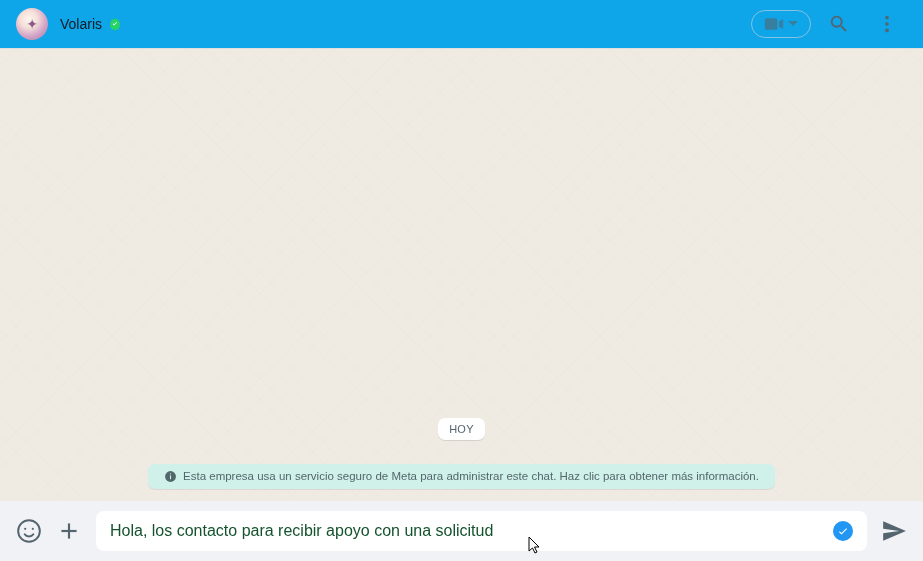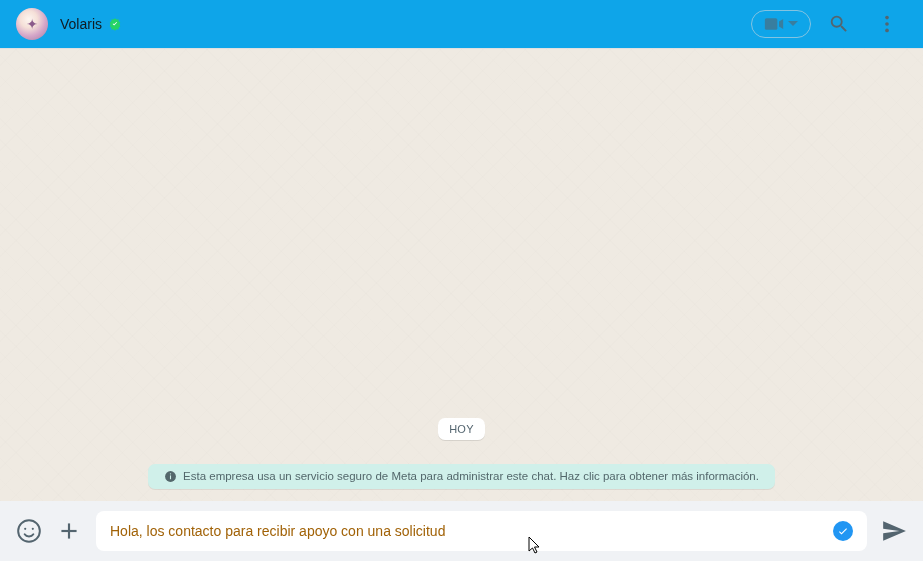--- a/index.html
+++ b/index.html
@@ -152,22 +152,22 @@
       align-items: center;
       background: #ffffff;
       border-radius: 8px;
       padding: 0 14px;
       height: 40px;
     }
     .message-input {
       flex: 1;
       border: none;
       outline: none;
-      font-size: 14px;
-      color: #a16207;
+      font-size: 16px;
+      color: #14532d;
       background: transparent;
       font-family: inherit;
     }
     .message-input::placeholder {
       color: #8696a0;
     }
     .input-check {
       width: 20px;
       height: 20px;
       border-radius: 50%;

